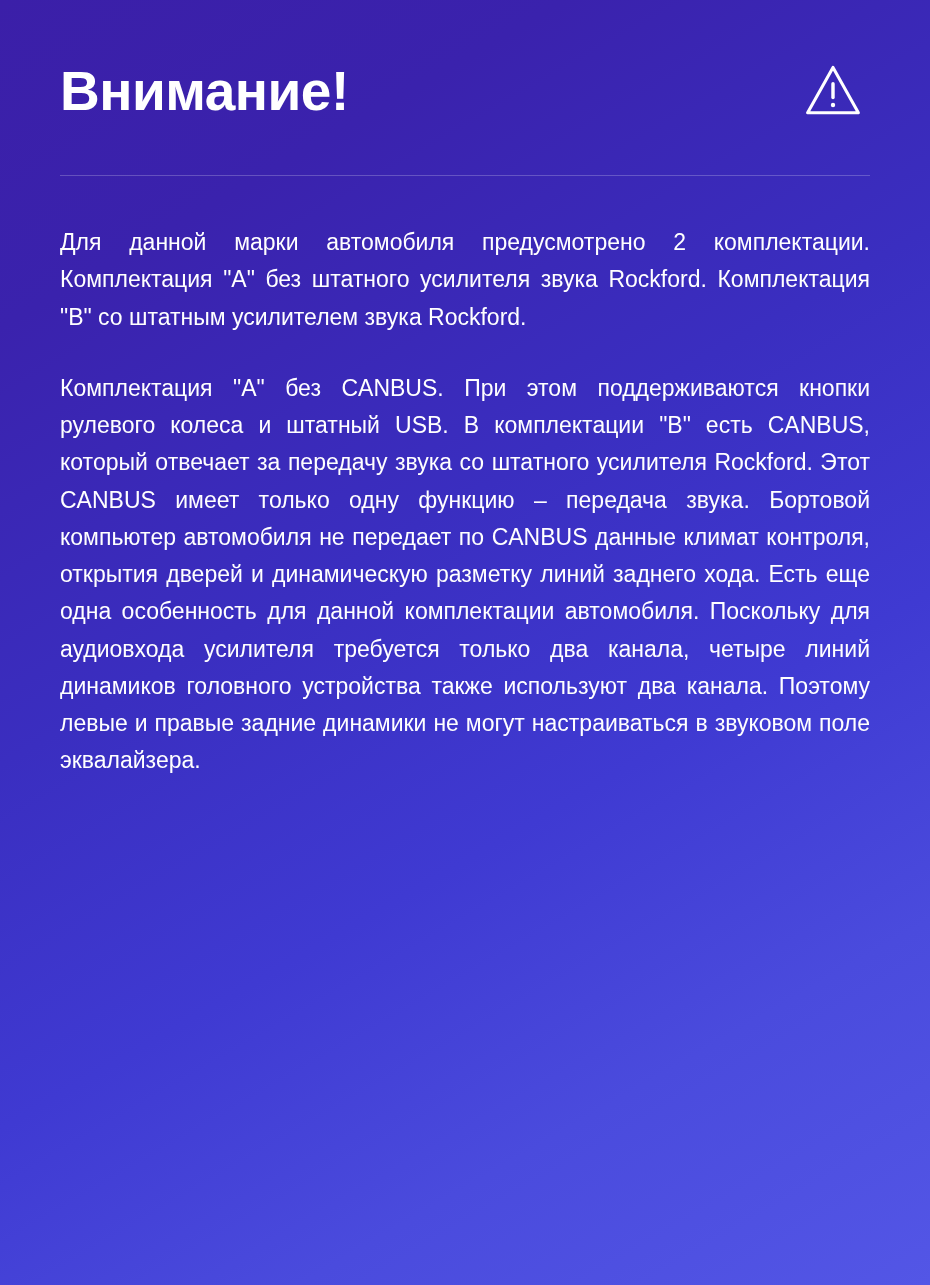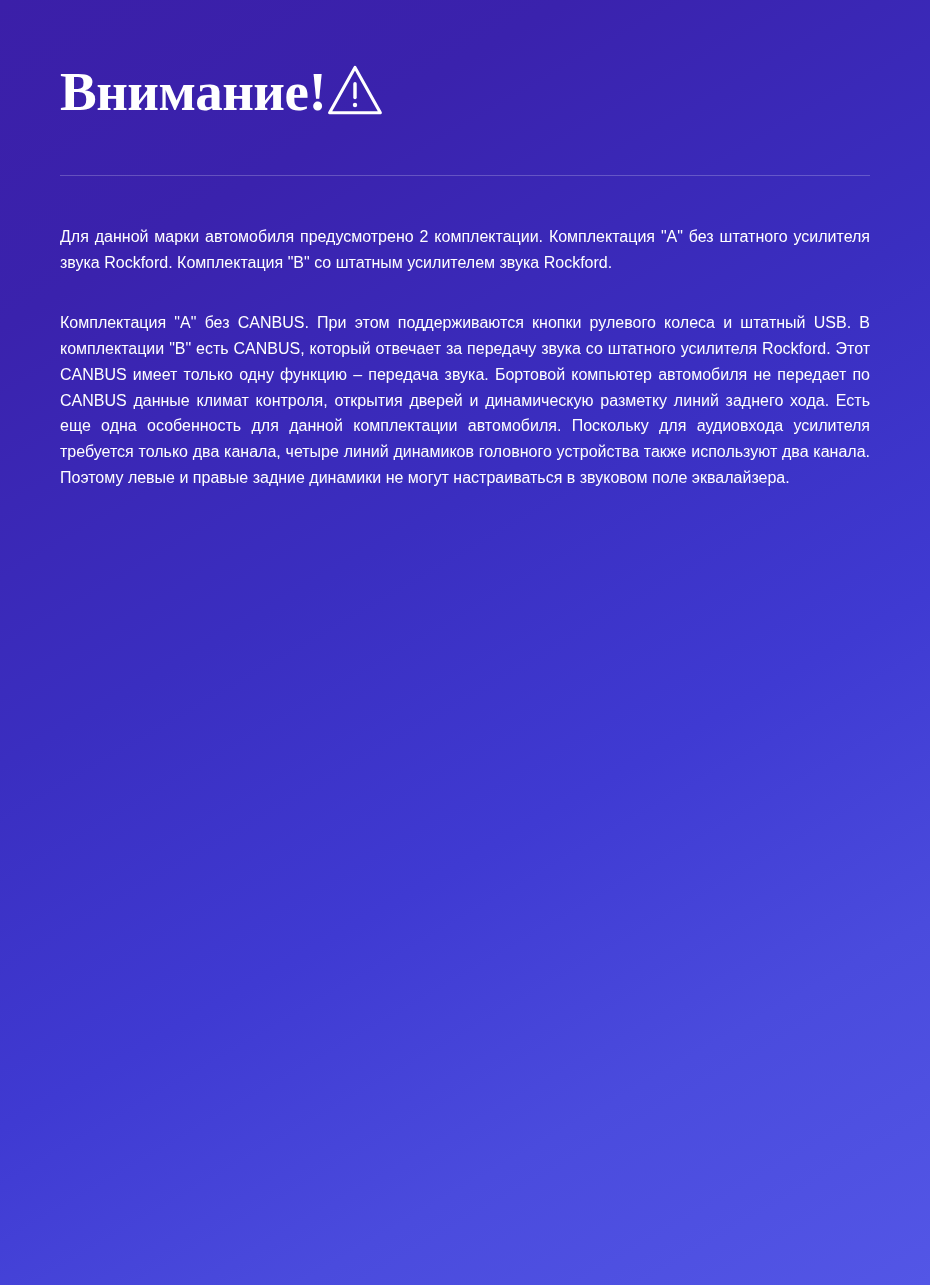--- a/index.html
+++ b/index.html
@@ -18,23 +18,22 @@
     position: relative;
     width: 930px;
     height: 1285px;
     box-sizing: border-box;
     padding: 52px 60px 40px 60px;
   }
 
   .header {
     display: flex;
     align-items: center;
-    justify-content: flex-start;
+    justify-content: space-between;
     padding-top: 10px;
-    font-family: Liberation Serif, serif;
   }
 
   .title {
     color: #ffffff;
     font-size: 55px;
     font-weight: bold;
     letter-spacing: -0.5px;
     line-height: 1.0;
     margin: 0;
   }
@@ -53,21 +52,21 @@
     width: 100%;
   }
 
   .body-text {
     margin-top: 48px;
   }
 
   p.para {
     margin: 0 0 34px 0;
     color: #ffffff;
-    font-size: 16px;
+    font-size: 23px;
     line-height: 1.62;
     text-align: justify;
     text-justify: inter-word;
   }
 
   p.para:last-child {
     margin-bottom: 0;
   }
 
   p.highlight {

